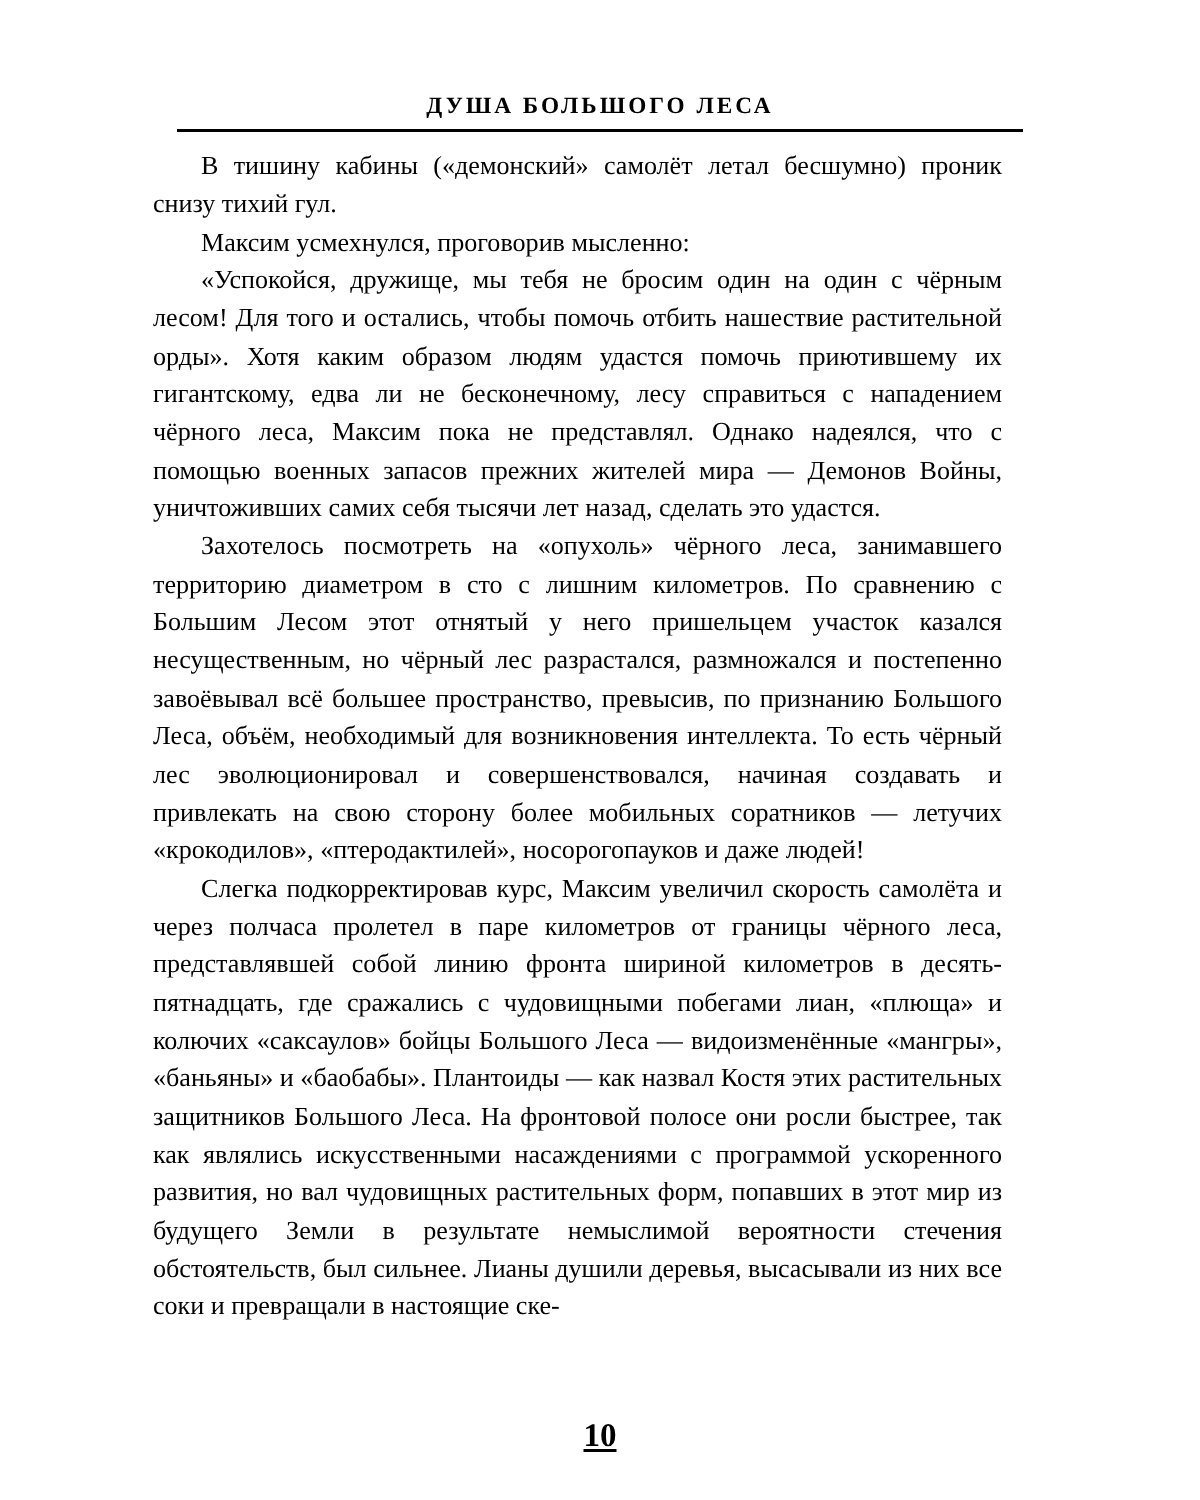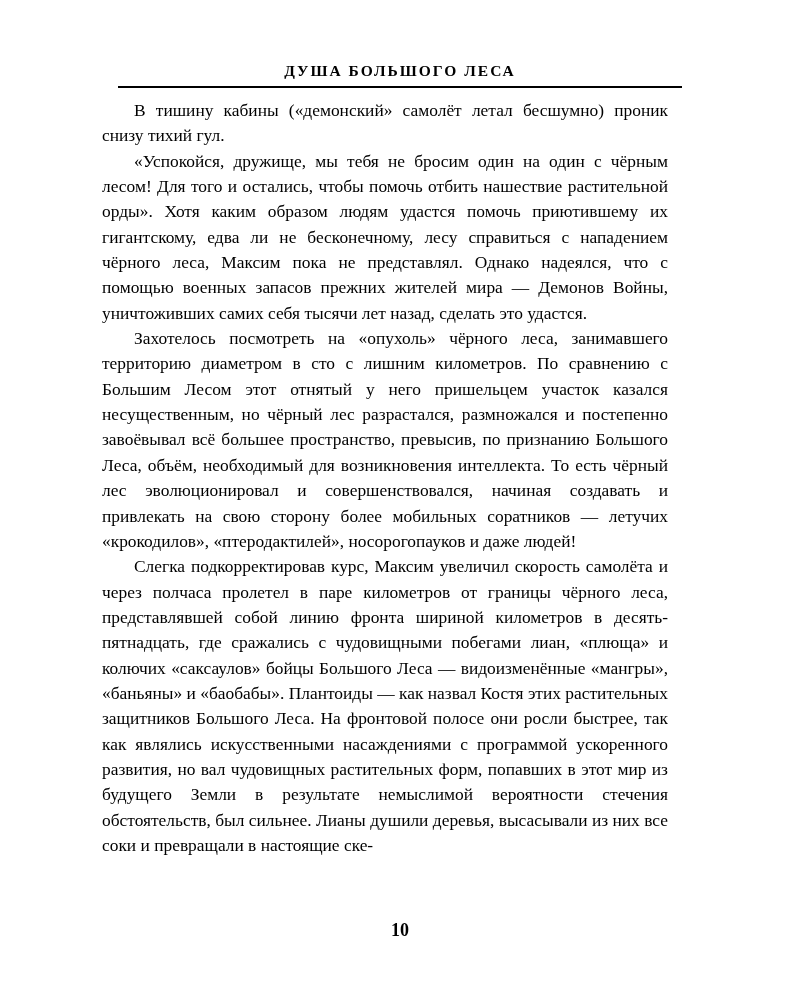--- a/index.html
+++ b/index.html
@@ -55,39 +55,41 @@
     text-justify: inter-word;
     hyphens: manual;
   }
   .body-text p {
     margin: 0;
     text-indent: 32px;
   }
   .folio {
     position: absolute;
     left: 0;
-    top: 920px;
+    top: 944px;
     width: 800px;
     text-align: center;
-    font-size: 18px;
+    font-size: 22px;
     font-weight: 700;
+    text-decoration: underline;
   }
 </style>
 </head>
 <body>
 
 <div class="page">
 
   <div class="header">
     <div class="header-title">ДУША БОЛЬШОГО ЛЕСА</div>
   </div>
   <div class="header-rule"></div>
 
   <div class="body-text">
     <p>В тишину кабины («демонский» самолёт летал бесшумно) проник снизу тихий гул.</p>
+    <p>Максим усмехнулся, проговорив мысленно:</p>
     <p>«Успокойся, дружище, мы тебя не бросим один на один с чёрным лесом! Для того и остались, чтобы помочь отбить нашествие растительной орды». Хотя каким образом людям удастся помочь приютившему их гигантскому, едва ли не бесконечному, лесу справиться с нападением чёрного леса, Максим пока не представлял. Однако надеялся, что с помощью военных запасов прежних жителей мира — Демонов Войны, уничтоживших самих себя тысячи лет назад, сделать это удастся.</p>
     <p>Захотелось посмотреть на «опухоль» чёрного леса, занимавшего территорию диаметром в сто с лишним километров. По сравнению с Большим Лесом этот отнятый у него пришельцем участок казался несущественным, но чёрный лес разрастался, размножался и постепенно завоёвывал всё большее пространство, превысив, по признанию Большого Леса, объём, необходимый для возникновения интеллекта. То есть чёрный лес эволюционировал и совершенствовался, начиная создавать и привлекать на свою сторону более мобильных соратников — летучих «крокодилов», «птеродактилей», носорогопауков и даже людей!</p>
     <p>Слегка подкорректировав курс, Максим увеличил скорость самолёта и через полчаса пролетел в паре километров от границы чёрного леса, представлявшей собой линию фронта шириной километров в десять-пятнадцать, где сражались с чудовищными побегами лиан, «плюща» и колючих «саксаулов» бойцы Большого Леса — видоизменённые «мангры», «баньяны» и «баобабы». Плантоиды — как назвал Костя этих растительных защитников Большого Леса. На фронтовой полосе они росли быстрее, так как являлись искусственными насаждениями с программой ускоренного развития, но вал чудовищных растительных форм, попавших в этот мир из будущего Земли в результате немыслимой вероятности стечения обстоятельств, был сильнее. Лианы душили деревья, высасывали из них все соки и превращали в настоящие ске-</p>
   </div>
 
   <div class="folio">10</div>
 
 </div>
 
 </body></html>

